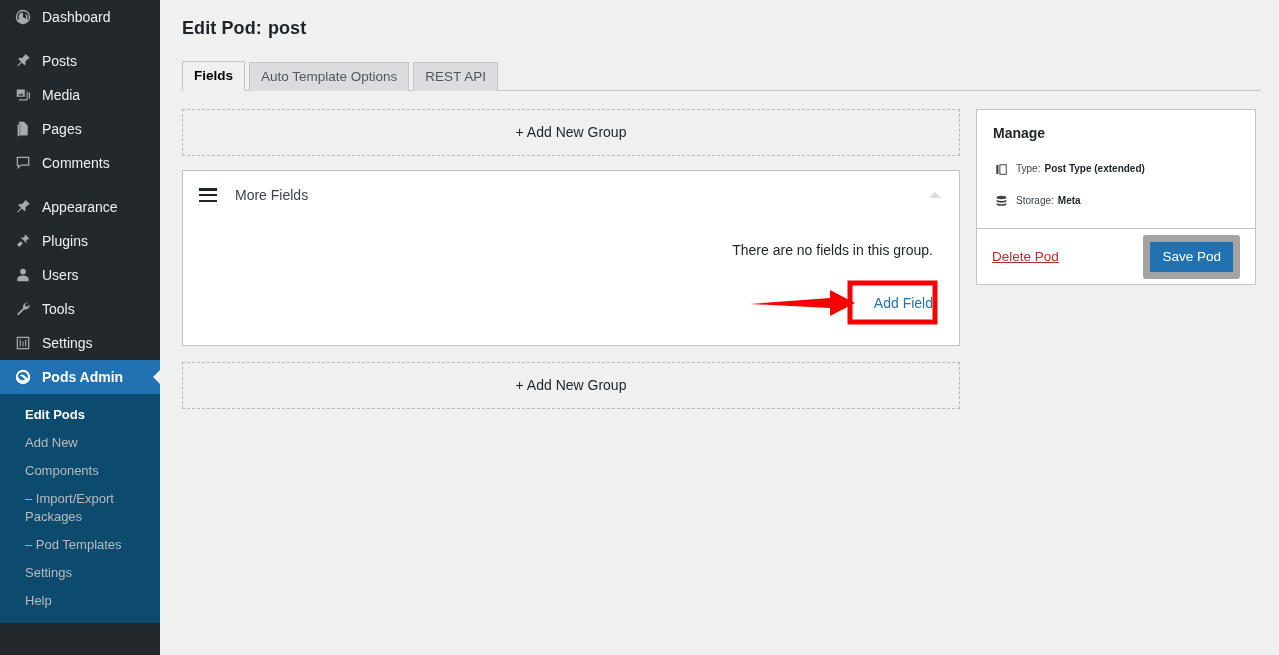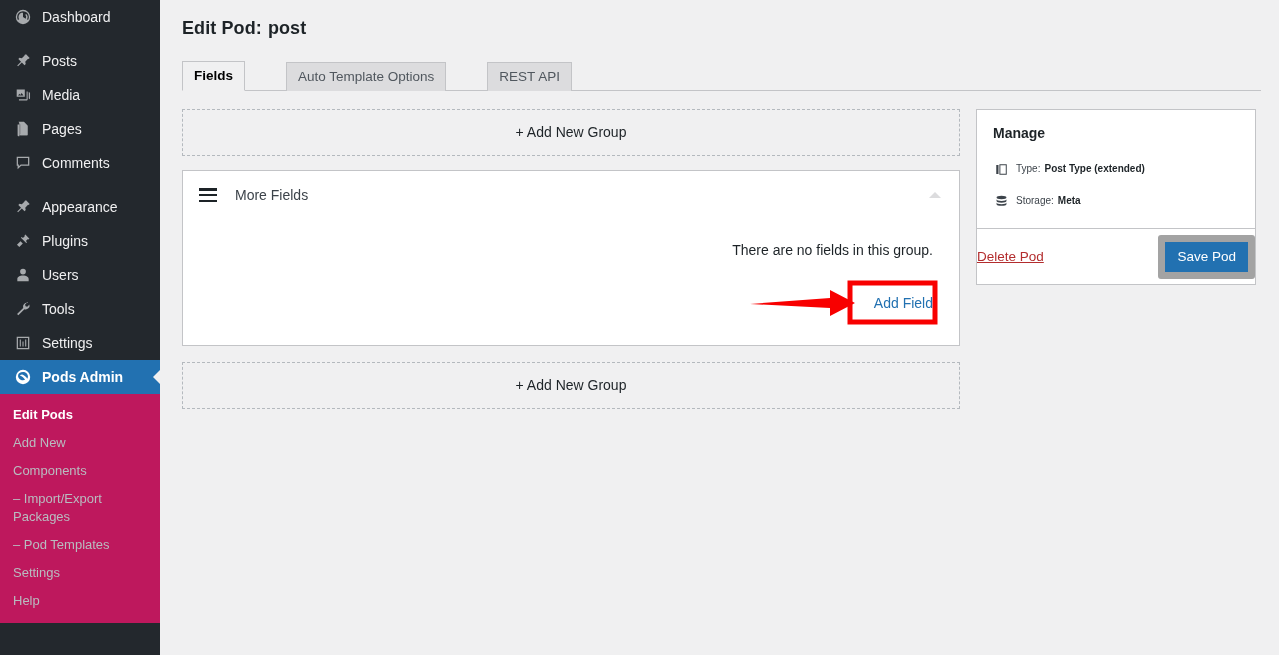--- a/index.html
+++ b/index.html
@@ -48,22 +48,22 @@
   .menu-top.current .arrow {
     position: absolute;
     right: -1px; top: 50%;
     transform: translateY(-50%);
     width: 0; height: 0;
     border-top: 8px solid transparent;
     border-bottom: 8px solid transparent;
     border-right: 8px solid #f0f0f1;
   }
   .submenu {
-    background: #be185d;
-    padding: 7px 0 8px 0;
+    background: #0c4a6e;
+    padding: 7px 0 8px 12px;
   }
   .submenu .sub-item {
     display: block;
     padding: 5px 0 5px 13px;
     font-size: 13px;
     color: #b9bcc0;
     line-height: 18px;
     cursor: pointer;
     max-width: 150px;
   }
@@ -90,21 +90,20 @@
   .page-title .pt-name { margin-left: 6px; }
 
   
   .nav-tab-wrapper {
     margin: 22px 18px 0 22px;
     border-bottom: 1px solid #c3c4c7;
     height: 30px;
     display: flex;
     align-items: flex-end;
     padding-left: 0;
-    gap: 37px;
   }
   .nav-tab {
     display: inline-block;
     border: 1px solid #c3c4c7;
     border-bottom: none;
     margin-right: 4px;
     padding: 5px 11px 6px 11px;
     font-size: 13.5px;
     line-height: 17px;
     background: #dcdcde;
@@ -222,21 +221,21 @@
   .manage-row .mr-icon {
     width: 16px; flex: 0 0 16px;
     margin-right: 7px;
     display: flex; align-items: center; justify-content: center;
     color: #3c434a;
   }
   .manage-row .mr-val { font-weight: bold; color: #1d2327; margin-left: 4px; }
   .manage-foot {
     border-top: 1px solid #c3c4c7;
     background: #fff;
-    padding: 12px 0;
+    padding: 12px 15px;
     display: flex;
     align-items: center;
     justify-content: space-between;
     height: 56px;
   }
   .delete-link {
     color: #b32d2e;
     font-size: 13.5px;
     text-decoration: underline;
     cursor: pointer;

